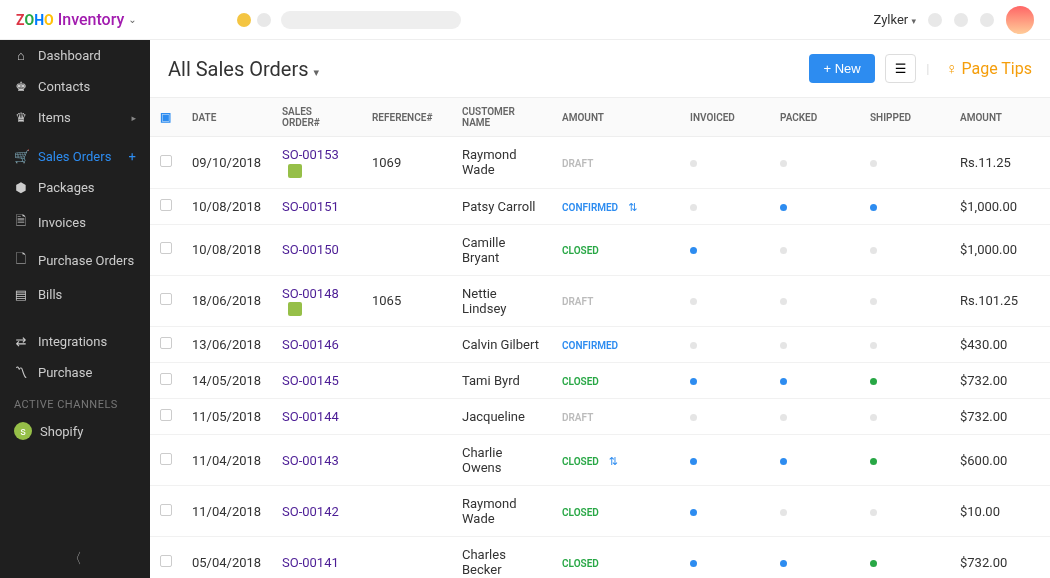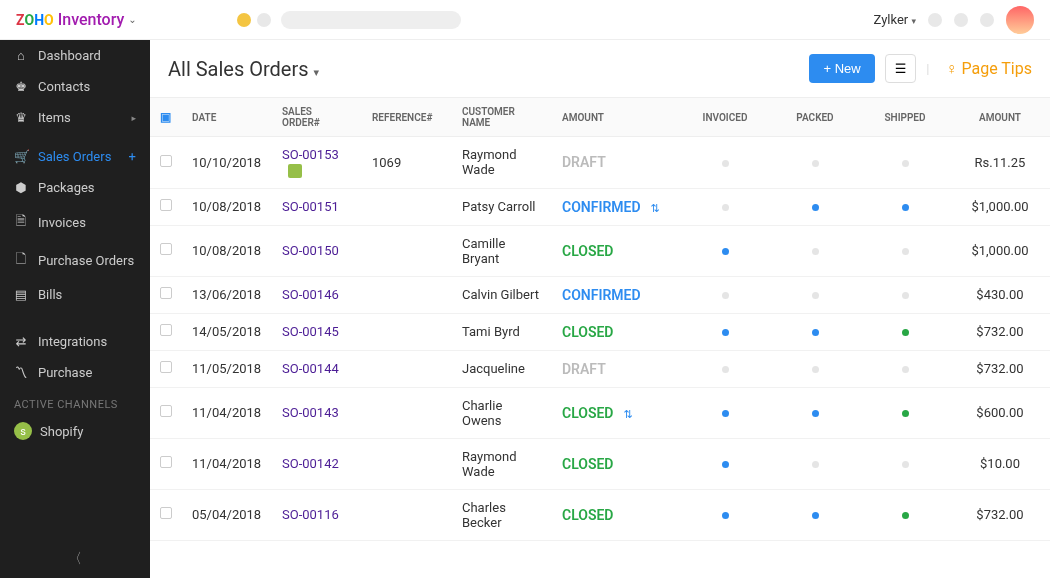--- a/index.html
+++ b/index.html
@@ -41,26 +41,26 @@
   .page-header { display: flex; align-items: center; padding: 14px 18px; }
   .page-title { font-size: 20px; font-weight: 400; cursor: pointer; }
   .hdr-right { margin-left: auto; display: flex; align-items: center; gap: 10px; }
   .btn-new { background: #2d8cf0; color: #fff; border: none; padding: 7px 14px; border-radius: 4px; font-size: 13px; cursor: pointer; }
   .btn-menu { background: #fff; border: 1px solid #ddd; padding: 6px 9px; border-radius: 4px; cursor: pointer; font-size: 13px; }
   .page-tips { color: #f59e0b; font-size: 16px; cursor: pointer; margin-left: 6px; }
   
   
   .tbl { width: 100%; border-collapse: collapse; }
   .tbl thead th { font-size: 10px; font-weight: 600; color: #666; text-align: left; padding: 8px 10px; background: #fafafa; border-top: 1px solid #eee; border-bottom: 1px solid #eee; }
-  .tbl thead th.r, .tbl tbody td.r { text-align: center; }
+  .tbl thead th.r, .tbl tbody td.r { text-align: left; }
   .tbl tbody td { padding: 10px 10px; font-size: 13px; border-bottom: 1px solid #f1f1f1; vertical-align: middle; }
   .so-link { color: #4c1d95; cursor: pointer; }
   .shop-icon { display: inline-block; width: 14px; height: 14px; background: #96bf48; border-radius: 2px; margin-left: 6px; vertical-align: middle; }
   .flag { color: #2d8cf0; font-size: 11px; margin-left: 10px; }
-  .status { font-size: 14px; font-weight: 600; }
+  .status { font-size: 10px; font-weight: 600; }
   .status.DRAFT { color: #bbb; }
   .status.CONFIRMED { color: #2d8cf0; }
   .status.CLOSED { color: #28a745; }
   .bullet { width: 7px; height: 7px; border-radius: 999px; display: inline-block; }
   .bullet.grey { background: #e5e5e5; }
   .bullet.blue { background: #2d8cf0; }
   .bullet.green { background: #28a745; }
   .chk { width: 12px; height: 12px; border: 1px solid #ccc; border-radius: 2px; display: inline-block; cursor: pointer; }
   .th-check { width: 30px; }
   .th-check .ico { color: #2d8cf0; font-size: 12px; }
@@ -191,21 +191,21 @@
           <th>AMOUNT</th>
           <th class="col-dot r">INVOICED</th>
           <th class="col-dot r">PACKED</th>
           <th class="col-dot r">SHIPPED</th>
           <th class="col-amt r">AMOUNT</th>
         </tr>
       </thead>
       <tbody id="tbody">
           <tr>
             <td><span class="chk"></span></td>
-            <td>10/10/2018</td>
+            <td>09/10/2018</td>
             <td><span class="so-link">SO-00153</span><span class="shop-icon"></span></td>
             <td>1069</td>
             <td>Raymond Wade</td>
             <td><span class="status DRAFT">DRAFT</span></td>
             <td class="r"><span class="bullet grey"></span></td>
             <td class="r"><span class="bullet grey"></span></td>
             <td class="r"><span class="bullet grey"></span></td>
             <td class="r">Rs.11.25</td>
           </tr>
           <tr>
@@ -227,20 +227,32 @@
             <td></td>
             <td>Camille Bryant</td>
             <td><span class="status CLOSED">CLOSED</span></td>
             <td class="r"><span class="bullet blue"></span></td>
             <td class="r"><span class="bullet grey"></span></td>
             <td class="r"><span class="bullet grey"></span></td>
             <td class="r">$1,000.00</td>
           </tr>
           <tr>
             <td><span class="chk"></span></td>
+            <td>18/06/2018</td>
+            <td><span class="so-link">SO-00148</span><span class="shop-icon"></span></td>
+            <td>1065</td>
+            <td>Nettie Lindsey</td>
+            <td><span class="status DRAFT">DRAFT</span></td>
+            <td class="r"><span class="bullet grey"></span></td>
+            <td class="r"><span class="bullet grey"></span></td>
+            <td class="r"><span class="bullet grey"></span></td>
+            <td class="r">Rs.101.25</td>
+          </tr>
+          <tr>
+            <td><span class="chk"></span></td>
             <td>13/06/2018</td>
             <td><span class="so-link">SO-00146</span></td>
             <td></td>
             <td>Calvin Gilbert</td>
             <td><span class="status CONFIRMED">CONFIRMED</span></td>
             <td class="r"><span class="bullet grey"></span></td>
             <td class="r"><span class="bullet grey"></span></td>
             <td class="r"><span class="bullet grey"></span></td>
             <td class="r">$430.00</td>
           </tr>
@@ -288,21 +300,21 @@
             <td>Raymond Wade</td>
             <td><span class="status CLOSED">CLOSED</span></td>
             <td class="r"><span class="bullet blue"></span></td>
             <td class="r"><span class="bullet grey"></span></td>
             <td class="r"><span class="bullet grey"></span></td>
             <td class="r">$10.00</td>
           </tr>
           <tr>
             <td><span class="chk"></span></td>
             <td>05/04/2018</td>
-            <td><span class="so-link">SO-00116</span></td>
+            <td><span class="so-link">SO-00141</span></td>
             <td></td>
             <td>Charles Becker</td>
             <td><span class="status CLOSED">CLOSED</span></td>
             <td class="r"><span class="bullet blue"></span></td>
             <td class="r"><span class="bullet blue"></span></td>
             <td class="r"><span class="bullet green"></span></td>
             <td class="r">$732.00</td>
           </tr>
         </tbody>
     </table>

